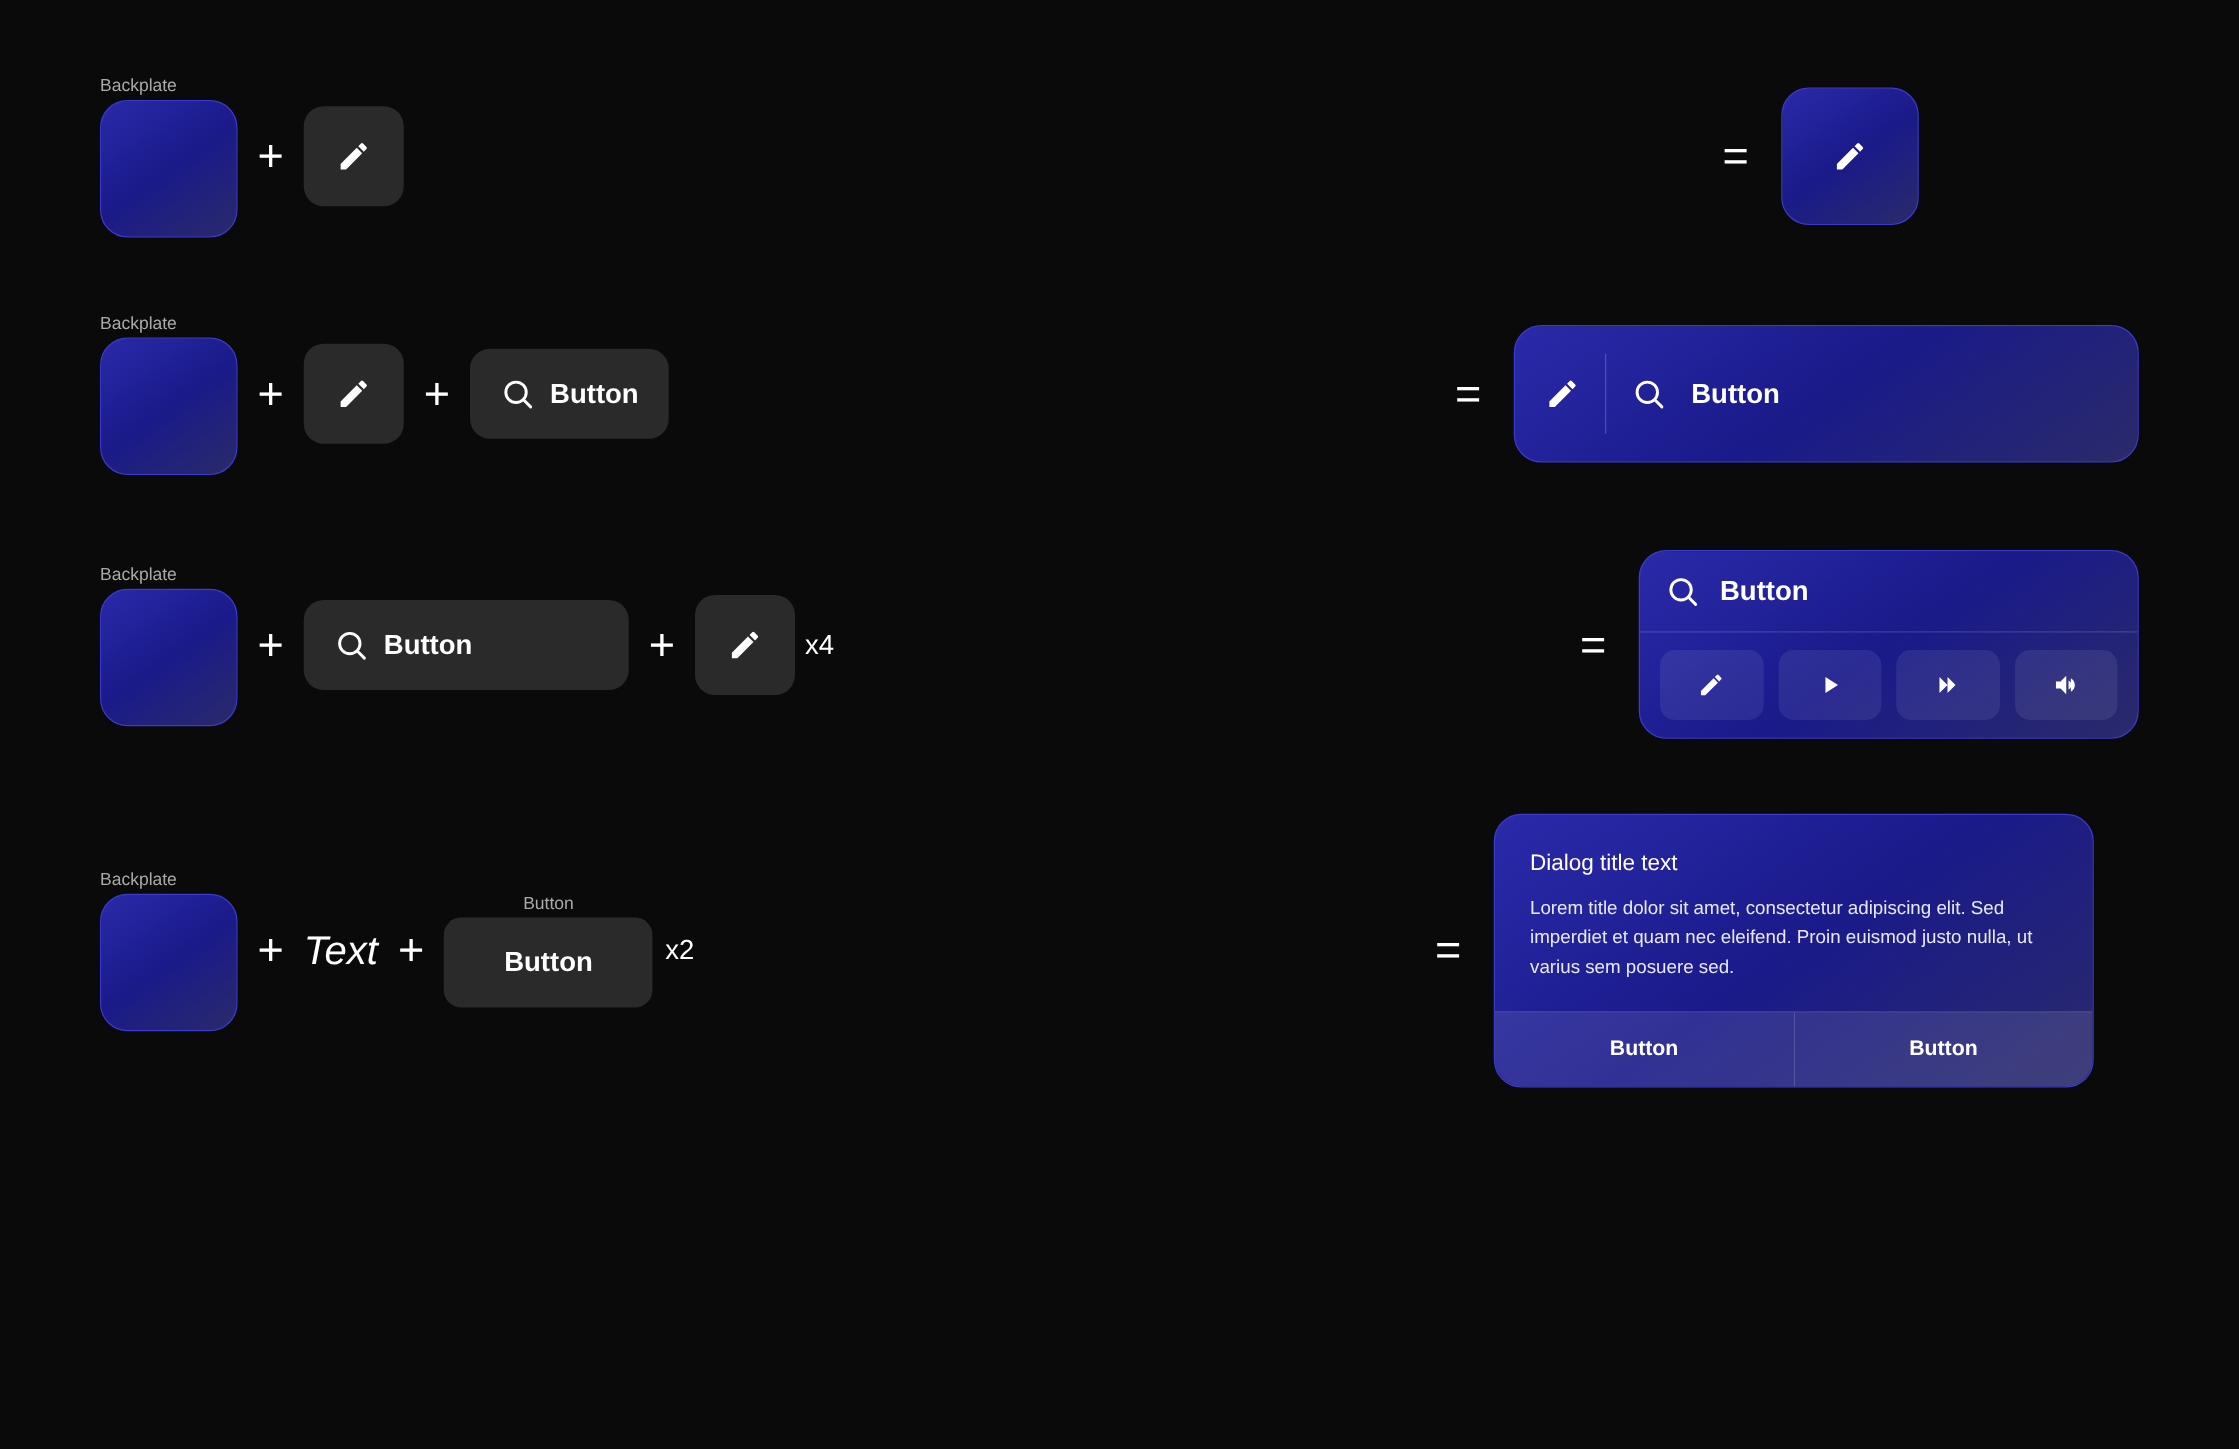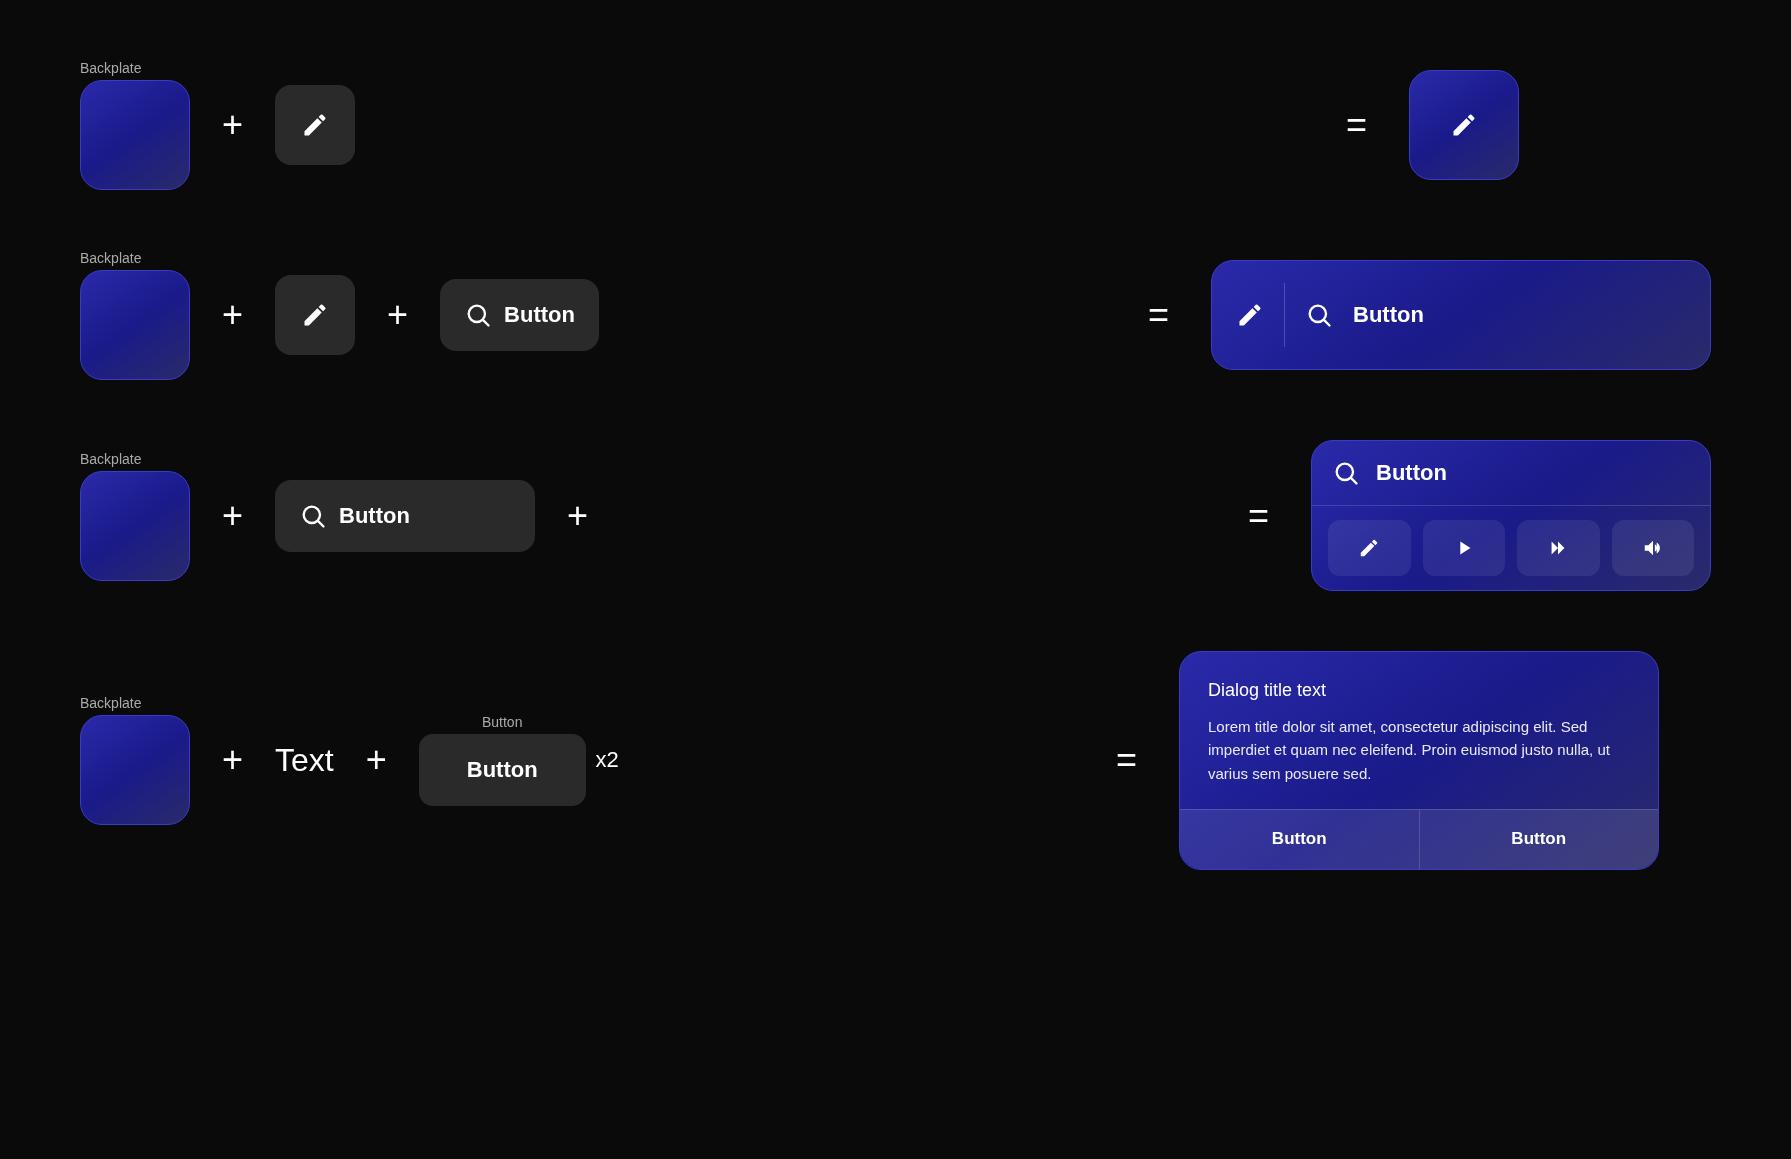--- a/index.html
+++ b/index.html
@@ -16,21 +16,21 @@
       padding: 60px 80px;
       display: flex;
       flex-direction: column;
       gap: 60px;
     }
 
     
     .row {
       display: flex;
       align-items: center;
-      gap: 32px;
+      gap: 16px;
     }
 
     .operator {
       font-size: 36px;
       color: #fff;
       font-weight: 300;
     }
 
     .equals {
       font-size: 36px;
@@ -279,20 +279,21 @@
     
     .row-align-center {
       align-items: center;
     }
 
     
     .text-component-label {
       font-size: 32px;
       font-weight: 500;
       color: #fff;
+      font-style: italic;
     }
   </style>
 </head>
 <body>
 
 <div class="page-container">
 
   <div class="row">
 
     <div class="backplate-wrapper">
@@ -375,20 +376,28 @@
     <div class="search-btn-dark" style="min-width:260px">
       <svg class="icon-svg" viewBox="0 0 24 24" fill="none">
         <circle cx="11" cy="11" r="7" stroke="white" stroke-width="2"></circle>
         <path d="M21 21l-4.35-4.35" stroke="white" stroke-width="2" stroke-linecap="round"></path>
       </svg>
       <span class="btn-label">Button</span>
     </div>
 
     <span class="operator">+</span>
 
+    <div style="display:flex;align-items:center;gap:8px">
+      <div class="icon-btn-dark">
+        <svg class="icon-svg" viewBox="0 0 24 24" fill="none">
+          <path d="M3 17.25V21h3.75L17.81 9.94l-3.75-3.75L3 17.25zM20.71 7.04a1 1 0 000-1.41l-2.34-2.34a1 1 0 00-1.41 0l-1.83 1.83 3.75 3.75 1.83-1.83z" fill="white"></path>
+        </svg>
+      </div>
+      <span class="multiplier">x4</span>
+    </div>
 
     <div style="flex:1"></div>
 
     <span class="equals">=</span>
 
     <div class="result-stacked-card">
       <div class="top-row">
         <svg class="icon-svg" viewBox="0 0 24 24" fill="none">
           <circle cx="11" cy="11" r="7" stroke="white" stroke-width="2"></circle>
           <path d="M21 21l-4.35-4.35" stroke="white" stroke-width="2" stroke-linecap="round"></path>

